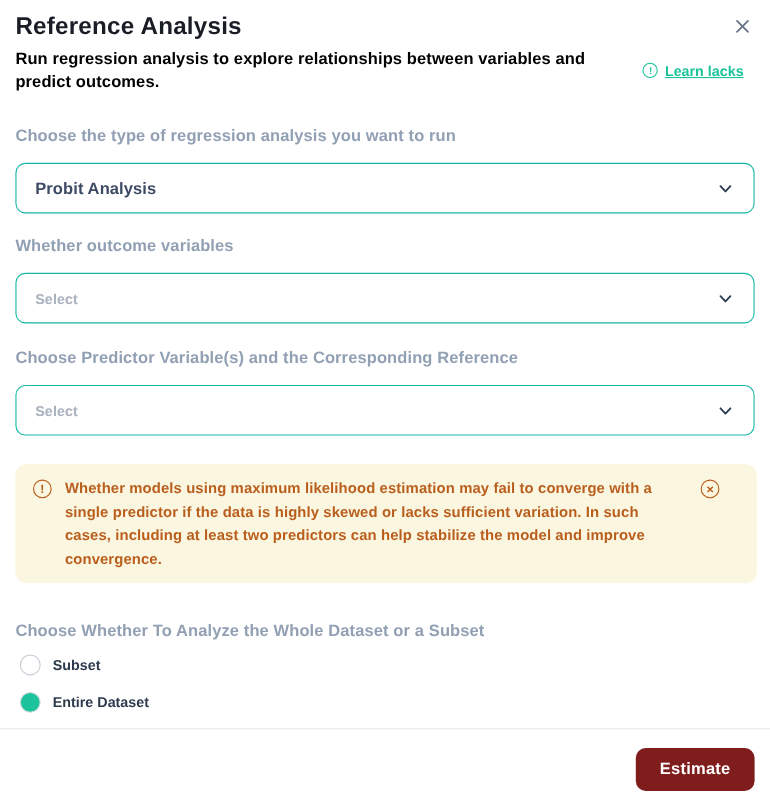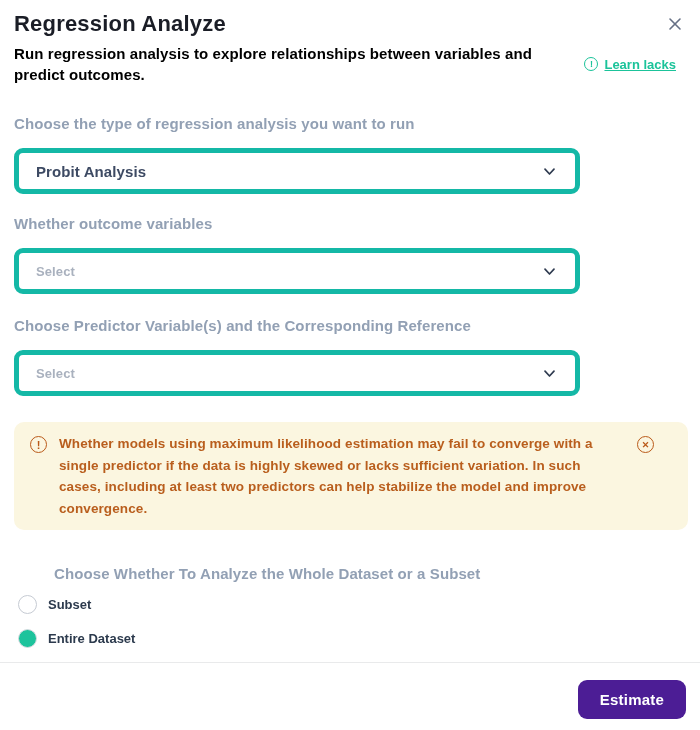--- a/index.html
+++ b/index.html
@@ -25,22 +25,22 @@
     display: inline-flex; align-items: center; justify-content: center;
     font-size: 9px; font-weight: 700; color: #1BC39A; flex: none;
   }
 
   
   .field-label { font-size: 15px; color: #92A0B4; font-weight: 700; letter-spacing: 0.1px; }
   .lbl-1 { margin-top: 30px; }
   .lbl-2 { margin-top: 21px; }
   .lbl-3 { margin-top: 23px; }
   .dropdown {
-    margin-top: 16px; height: 46px; width: 566px;
-    border: 5px solid #14b8a6; border-radius: 9px;
+    margin-top: 16px; height: 46px; width: 672px;
+    border: 1px solid #14b8a6; border-radius: 9px;
     display: flex; align-items: center; justify-content: space-between;
     padding: 0 17px; cursor: pointer; background: #fff;
   }
   .dropdown .value { font-size: 15px; color: #3D4A63; font-weight: 600; letter-spacing: 0.1px; }
   .dropdown .placeholder { font-size: 13px; color: #A9B1BE; font-weight: 600; letter-spacing: 0.1px; }
   .chevron { line-height: 0; flex: none; }
 
   
   .warning {
     margin-top: 26px; width: 674px; min-height: 102px;
@@ -54,47 +54,47 @@
     color: #BA5A19; flex: none; margin-top: 3px;
   }
   .warn-alert-icon { font-size: 11px; font-weight: 700; }
   .warn-dismiss-icon { font-size: 9px; font-weight: 700; cursor: pointer; }
   .warning-text {
     flex: 1; max-width: 566px;
     font-size: 13.5px; line-height: 21.5px; color: #B95E1D; font-weight: 600; letter-spacing: 0.1px;
   }
 
   
-  .lbl-4 { margin-top: 35px; margin-left: 40px; }
+  .lbl-4 { margin-top: 35px; }
   .radio-row { display: flex; align-items: center; gap: 11px; margin-left: 4px; cursor: pointer; }
   .radio-row.first { margin-top: 15px; }
   .radio-row.second { margin-top: 13px; }
   .radio-circle { width: 19px; height: 19px; border-radius: 50%; flex: none; }
   .radio-circle.selected { background: #1DC39C; border: 1px solid #D8DCE1; }
   .radio-circle.unselected { background: #fff; border: 1px solid #C6CBD3; }
   .radio-label { font-size: 13px; font-weight: 700; color: #2C3A4D; }
 
   
   .footer {
     position: absolute; left: 0; right: 0; bottom: 0; height: 68px;
     border-top: 1px solid #E9EAEB; background: #fff;
     display: flex; justify-content: flex-end; align-items: flex-start;
     gap: 14px; padding: 17px 14px 0 0;
   }
   .btn { height: 39px; border-radius: 9px; font-size: 15px; font-family: "Liberation Sans", sans-serif; cursor: pointer; }
   .btn-cancel { background: #fff; border: 1px solid #D5D7DA; color: #101828; padding: 0 21px; font-weight: 500; }
-  .btn-estimate { background: #4c1d95; border: none; color: #ffffff; padding: 0 22px; font-weight: 600; letter-spacing: 0.2px; }
+  .btn-estimate { background: #7f1d1d; border: none; color: #ffffff; padding: 0 22px; font-weight: 600; letter-spacing: 0.2px; }
 </style>
 </head>
 <body>
 
 <div class="modal">
 
   <div class="title-row">
-    <h1 class="title">Regression Analyze</h1>
+    <h1 class="title">Reference Analysis</h1>
     <button class="close-btn">
       <span>
         <svg width="18" height="18" viewBox="0 0 18 18">
           <line x1="4" y1="4" x2="14" y2="14" stroke="#667085" stroke-width="1.6" stroke-linecap="round"></line>
           <line x1="14" y1="4" x2="4" y2="14" stroke="#667085" stroke-width="1.6" stroke-linecap="round"></line>
         </svg>
       </span>
     </button>
   </div>
 

